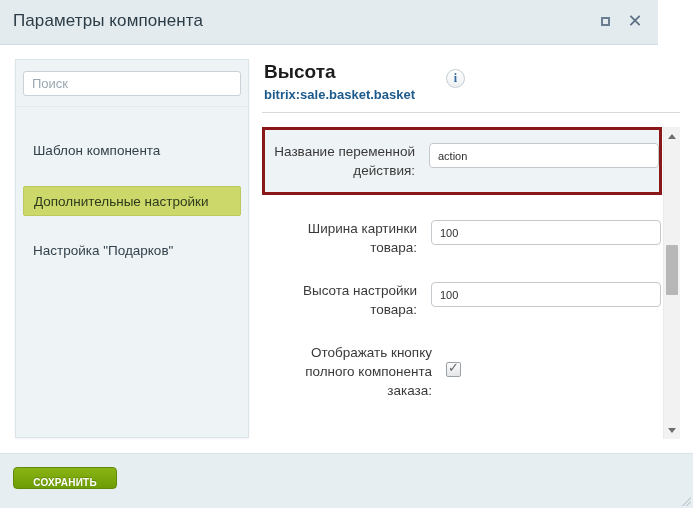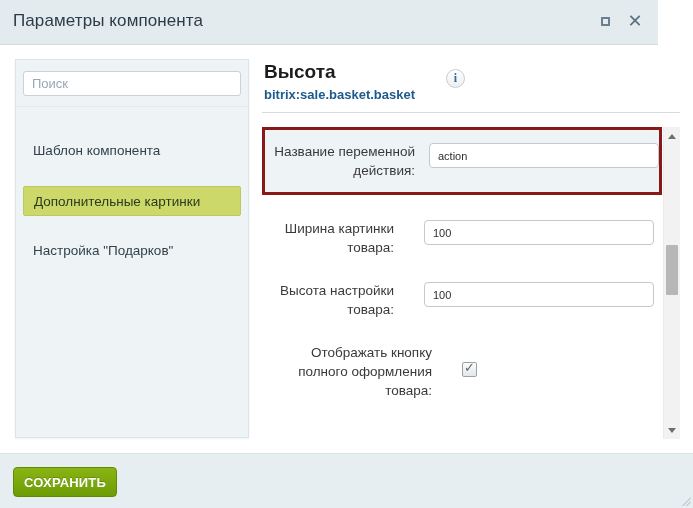--- a/index.html
+++ b/index.html
@@ -214,22 +214,21 @@
     align-items: flex-start;
     box-sizing: border-box;
   }
   .form-row.highlight {
     border: 3px solid #8b1818;
     background: #eef3f5;
     padding: 12px 0 12px 0;
     margin-bottom: 12px;
   }
   .form-row.plain {
-    padding: 12px 8px 12px 0;
-    gap: 16px;
+    padding: 12px 1px 12px 0;
   }
   .row-label {
     width: 184px;
     text-align: right;
     padding-right: 14px;
     font-size: 13.5px;
     color: #3a3a3a;
     line-height: 19px;
     box-sizing: border-box;
   }
@@ -321,24 +320,24 @@
     bottom: 0;
     width: 693px;
     height: 55px;
     background: #e7eef1;
     border-top: 1px solid #dbe3e7;
     box-sizing: border-box;
   }
   .btn {
     position: absolute;
     top: 13px;
-    height: 30px;
+    height: 22px;
     line-height: 30px;
     border-radius: 4px;
-    font-size: 13px;
+    font-size: 10px;
     font-weight: bold;
     text-align: center;
     cursor: pointer;
     box-sizing: border-box;
     white-space: nowrap;
     letter-spacing: 0.2px;
   }
   .btn-save {
     left: 13px;
     width: 104px;
@@ -390,21 +389,21 @@
 
   <div class="sidebar">
     <div class="search-wrap">
       <input class="search-input" type="text" placeholder="Поиск" style="">
     </div>
     <div class="menu">
       <div class="menu-item spaced">
         <span>Шаблон компонента</span>
       </div>
       <div class="menu-item active spaced">
-        <span>Дополнительные картинки</span>
+        <span>Дополнительные настройки</span>
       </div>
       <div class="menu-item spaced">
         <span>Настройка "Подарков"</span>
       </div>
     </div>
   </div>
 
   <div class="main">
     <div class="comp-title">Высота</div>
     <div class="comp-subtitle">bitrix:sale.basket.basket</div>
@@ -431,21 +430,21 @@
         </div>
 
         <div class="form-row plain">
           <div class="row-label">Высота настройки товара:</div>
           <div class="row-field">
             <input class="text-input" type="text" value="100" style="">
           </div>
         </div>
 
         <div class="form-row plain">
-          <div class="row-label">Отображать кнопку полного оформления товара:</div>
+          <div class="row-label">Отображать кнопку полного компонента заказа:</div>
           <div class="row-field">
             <div class="chk"></div>
           </div>
         </div>
 
       </div>
 
       <div class="scrollbar">
         <div class="sb-arrow up">
             <i></i>

